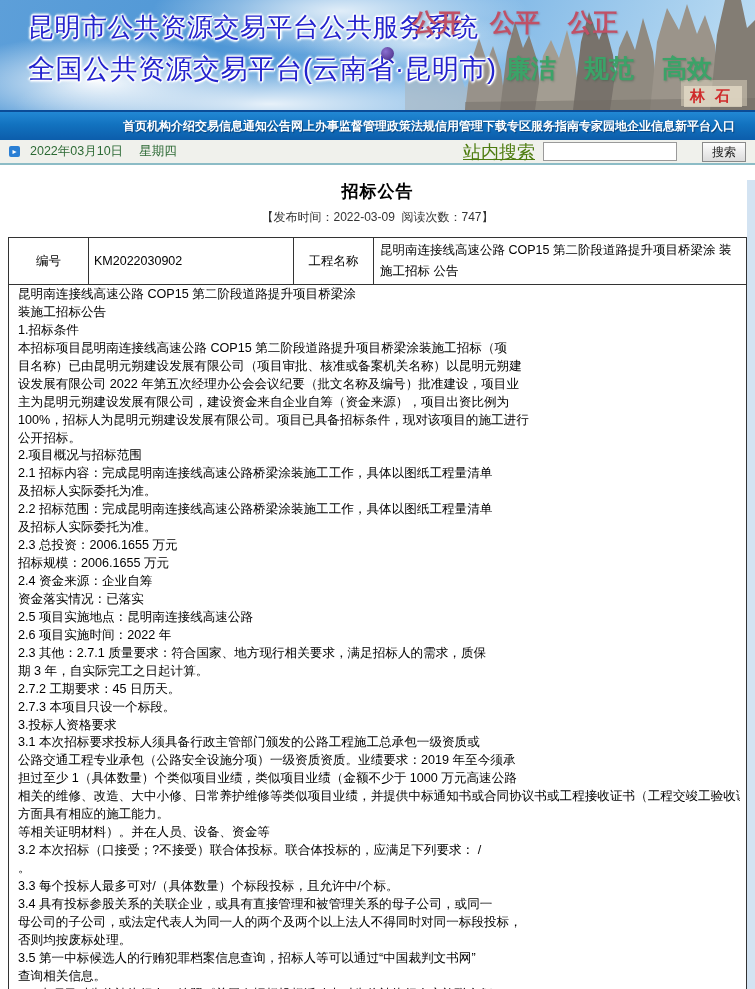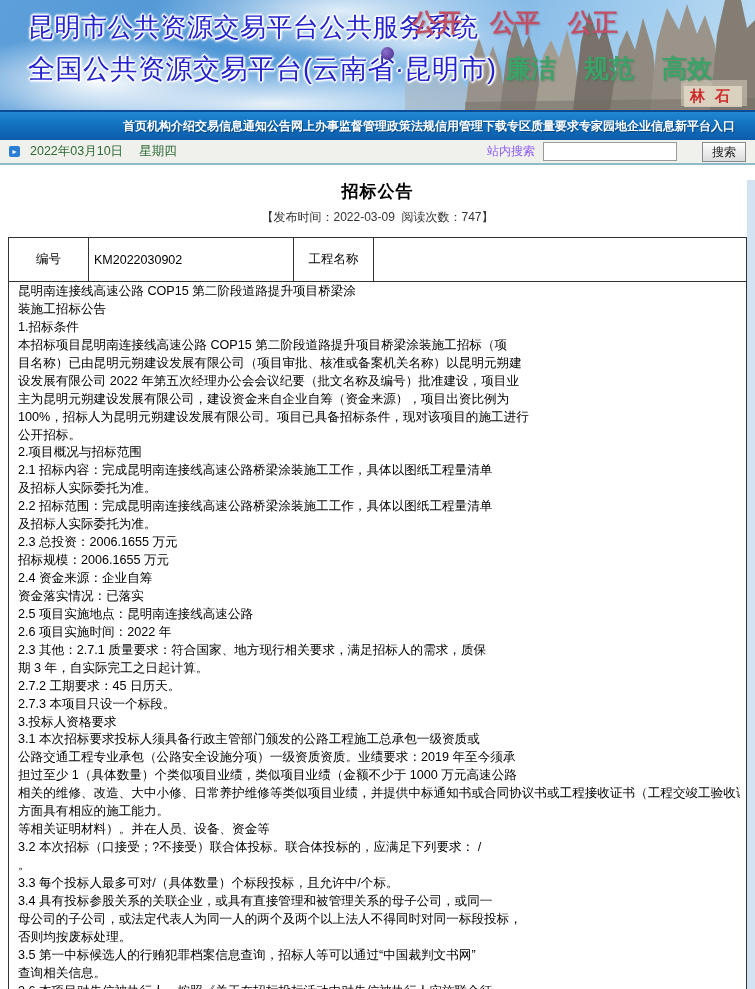--- a/index.html
+++ b/index.html
@@ -37,21 +37,21 @@
           text-shadow:1px 1px 1px rgba(0,30,70,.55);}
 
   
   .datebar{display:flex;align-items:center;box-sizing:border-box;height:25px;
            background:#f0f1ec;border-bottom:2px solid #8cbcc6;padding:0 9px;}
   .date-icon{width:11px;height:11px;background:#2a7fd4;border-radius:2px;margin-right:10px;
              display:flex;align-items:center;justify-content:center;color:#fff;font-size:8px;line-height:1;}
   .date-text{font-size:12.5px;color:#2d6a35;}
   .date-text .wd{margin-left:16px;}
   .searchbox{margin-left:auto;display:flex;align-items:center;}
-  .search-label{font-size:12px;color:#8b5cf6;margin-right:8px;}
+  .search-label{font-size:18px;color:#4d7c0f;margin-right:8px;text-decoration:underline;}
   .search-input{width:126px;height:17px;border:1px solid #9a9a9a;background:#fff;font-size:12px;padding:0 3px;}
   .search-btn{margin-left:25px;width:44px;height:20px;font-size:12px;color:#222;cursor:pointer;
               border:1px solid #8a8a8a;background:linear-gradient(#fdfdfd,#dcdcdc);}
 
   
   .content{position:relative;background:#fff;}
   .edge-strip{position:absolute;right:0;top:0;width:8px;height:824px;background:#d3e3f2;}
   .doc-title{margin:15px 0 0 0;text-align:center;font-size:17px;font-weight:bold;color:#000;letter-spacing:1px;}
   .doc-meta{margin-top:6px;text-align:center;font-size:12px;color:#333;white-space:pre;}
   .doc-table{margin:11px 8px 0 8px;border:1px solid #333;}
@@ -110,21 +110,21 @@
   <div class="navbar">
       <div>首页</div>
       <div>机构介绍</div>
       <div>交易信息</div>
       <div>通知公告</div>
       <div>网上办事</div>
       <div>监督管理</div>
       <div>政策法规</div>
       <div>信用管理</div>
       <div>下载专区</div>
-      <div>质量要求</div>
+      <div>服务指南</div>
       <div>专家园地</div>
       <div>企业信息</div>
       <div>新平台入口</div>
     </div>
 
   <div class="datebar">
     <span class="date-icon">▸</span>
     <span class="date-text">
       <span>2022年03月10日</span><span class="wd">星期四</span>
     </span>
@@ -139,20 +139,21 @@
     <div class="edge-strip"></div>
 
     <h1 class="doc-title">招标公告</h1>
     <div class="doc-meta">【发布时间：2022-03-09  阅读次数：747】</div>
 
     <div class="doc-table">
       <div class="doc-row1">
         <div class="cell-label">编号</div>
         <div class="cell-no">KM2022030902</div>
         <div class="cell-label">工程名称</div>
+        <div class="cell-name">昆明南连接线高速公路 COP15 第二阶段道路提升项目桥梁涂 装施工招标 公告</div>
       </div>
       <div class="doc-body">
           <div>昆明南连接线高速公路 COP15 第二阶段道路提升项目桥梁涂</div>
           <div>装施工招标公告</div>
           <div>1.招标条件</div>
           <div>本招标项目昆明南连接线高速公路 COP15 第二阶段道路提升项目桥梁涂装施工招标（项</div>
           <div>目名称）已由昆明元朔建设发展有限公司（项目审批、核准或备案机关名称）以昆明元朔建</div>
           <div>设发展有限公司 2022 年第五次经理办公会会议纪要（批文名称及编号）批准建设，项目业</div>
           <div>主为昆明元朔建设发展有限公司，建设资金来自企业自筹（资金来源），项目出资比例为</div>
           <div>100%，招标人为昆明元朔建设发展有限公司。项目已具备招标条件，现对该项目的施工进行</div>

